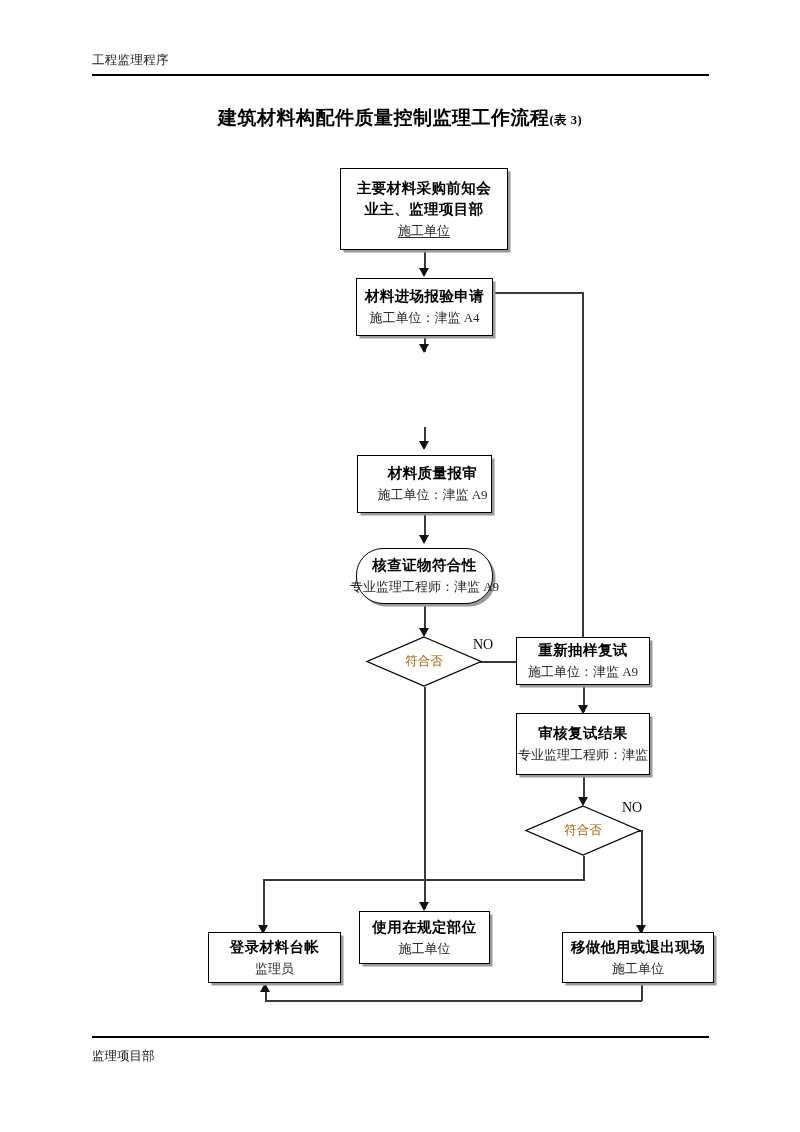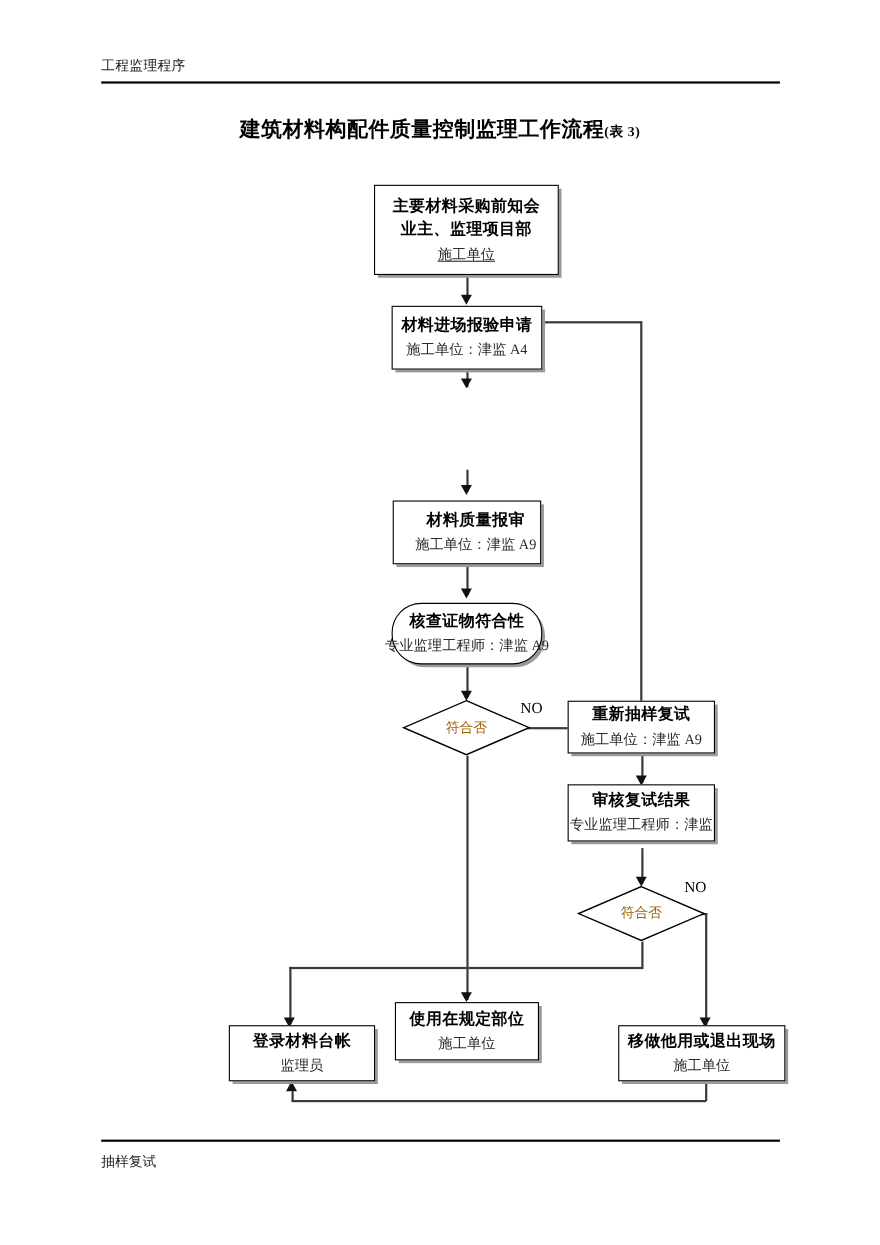--- a/index.html
+++ b/index.html
@@ -231,21 +231,21 @@
   <div class="node" style="left:356px; top:548px; width:137px; height:56px;border-radius:27px;">
     <span class="main">核查证物符合性</span>
     <span class="sub">专业监理工程师：津监 A9</span>
   </div>
 
   <div class="node" style="left:516px; top:637px; width:134px; height:48px;">
     <span class="main">重新抽样复试</span>
     <span class="sub">施工单位：津监 A9</span>
   </div>
 
-  <div class="node" style="left:516px; top:713px; width:134px; height:52px;">
+  <div class="node" style="left:516px; top:713px; width:134px; height:62px;">
     <span class="main">审核复试结果</span>
     <span class="sub">专业监理工程师：津监</span>
   </div>
 
   <div class="node" style="left:208px; top:932px; width:133px; height:51px;">
     <span class="main">登录材料台帐</span>
     <span class="sub">监理员</span>
   </div>
 
   <div class="node" style="left:359px; top:911px; width:131px; height:53px;">
@@ -269,15 +269,15 @@
     <svg width="116" height="51" viewBox="0 0 116 51">
       <polygon points="58,1 115,25.5 58,50 1,25.5" fill="#ffffff" stroke="#000000" stroke-width="1.3"></polygon>
     </svg>
     <div class="dlabel">符合否</div>
   </div>
 
   <div class="edge-label" style="left:473px; top:637px;">NO</div>
   <div class="edge-label" style="left:622px; top:800px;">NO</div>
 
   <div class="ftr-rule"></div>
-  <div class="ftr-left">抽样复试</div>
+  <div class="ftr-left">监理项目部</div>
 
 </div>
 
 </body></html>

